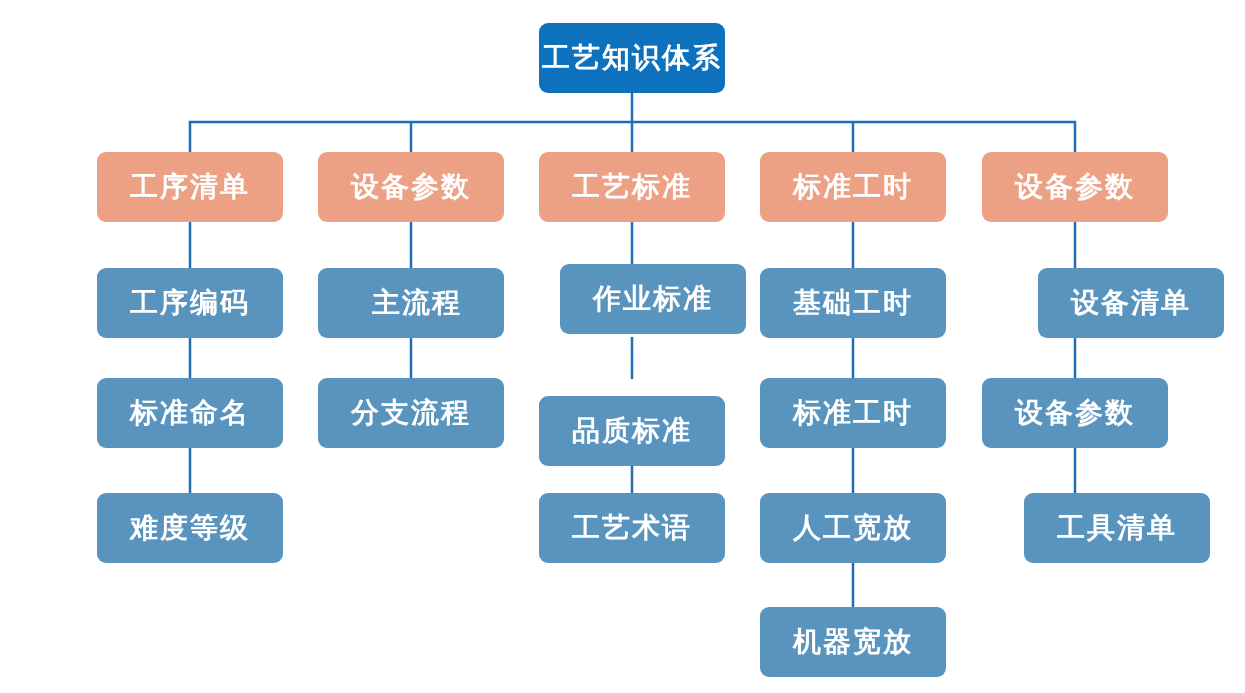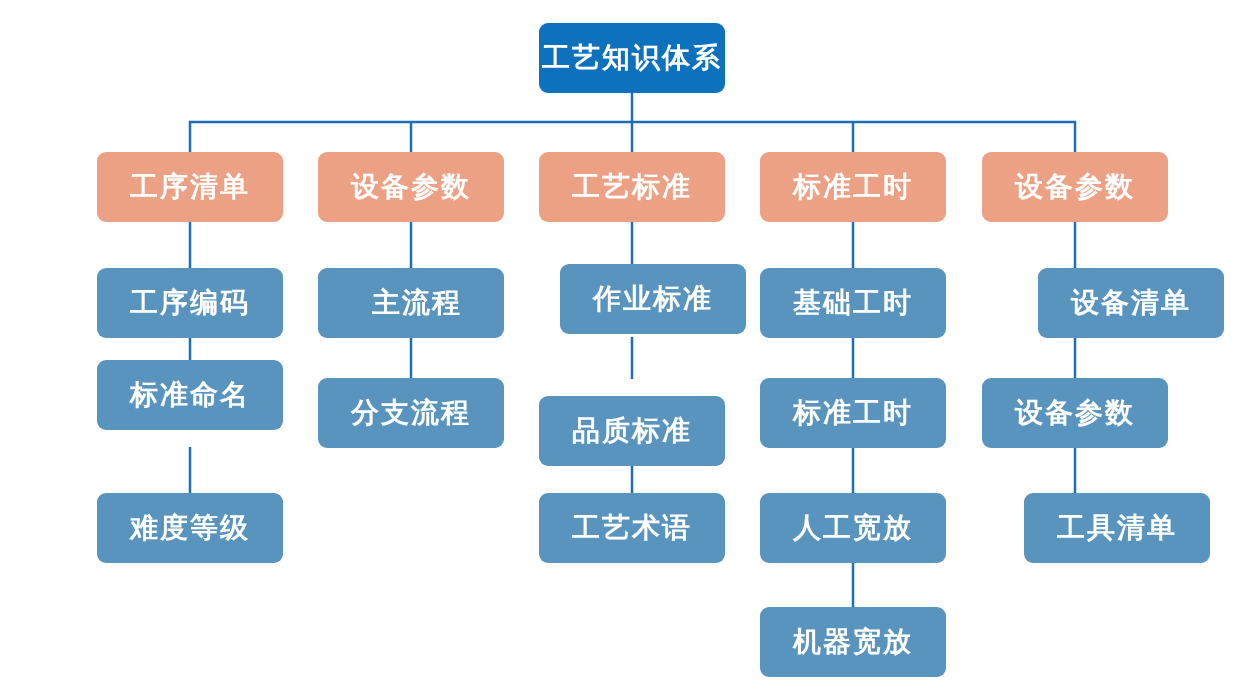--- a/index.html
+++ b/index.html
@@ -87,21 +87,21 @@
 
   <div class="node root" style="left:539px; top:23px;">工艺知识体系</div>
 
   <div class="node branch" style="left:97px; top:152px;">工序清单</div>
   <div class="node branch" style="left:318px; top:152px;">设备参数</div>
   <div class="node branch" style="left:539px; top:152px;">工艺标准</div>
   <div class="node branch" style="left:760px; top:152px;">标准工时</div>
   <div class="node branch" style="left:982px; top:152px;">设备参数</div>
 
   <div class="node child" style="left:97px; top:268px;text-align:center;">工序编码</div>
-  <div class="node child" style="left:97px; top:360px;">标准命名</div>
+  <div class="node child" style="left:97px; top:378px;">标准命名</div>
   <div class="node child" style="left:97px; top:493px;">难度等级</div>
 
   <div class="node child" style="left:318px; top:268px;padding-left:12px;">主流程</div>
   <div class="node child" style="left:318px; top:378px;">分支流程</div>
 
   <div class="node child" style="left:539px; top:264px;margin-left:21px;">作业标准</div>
   <div class="node child" style="left:539px; top:396px;">品质标准</div>
   <div class="node child" style="left:539px; top:493px;">工艺术语</div>
 
   <div class="node child" style="left:760px; top:268px;">基础工时</div>

